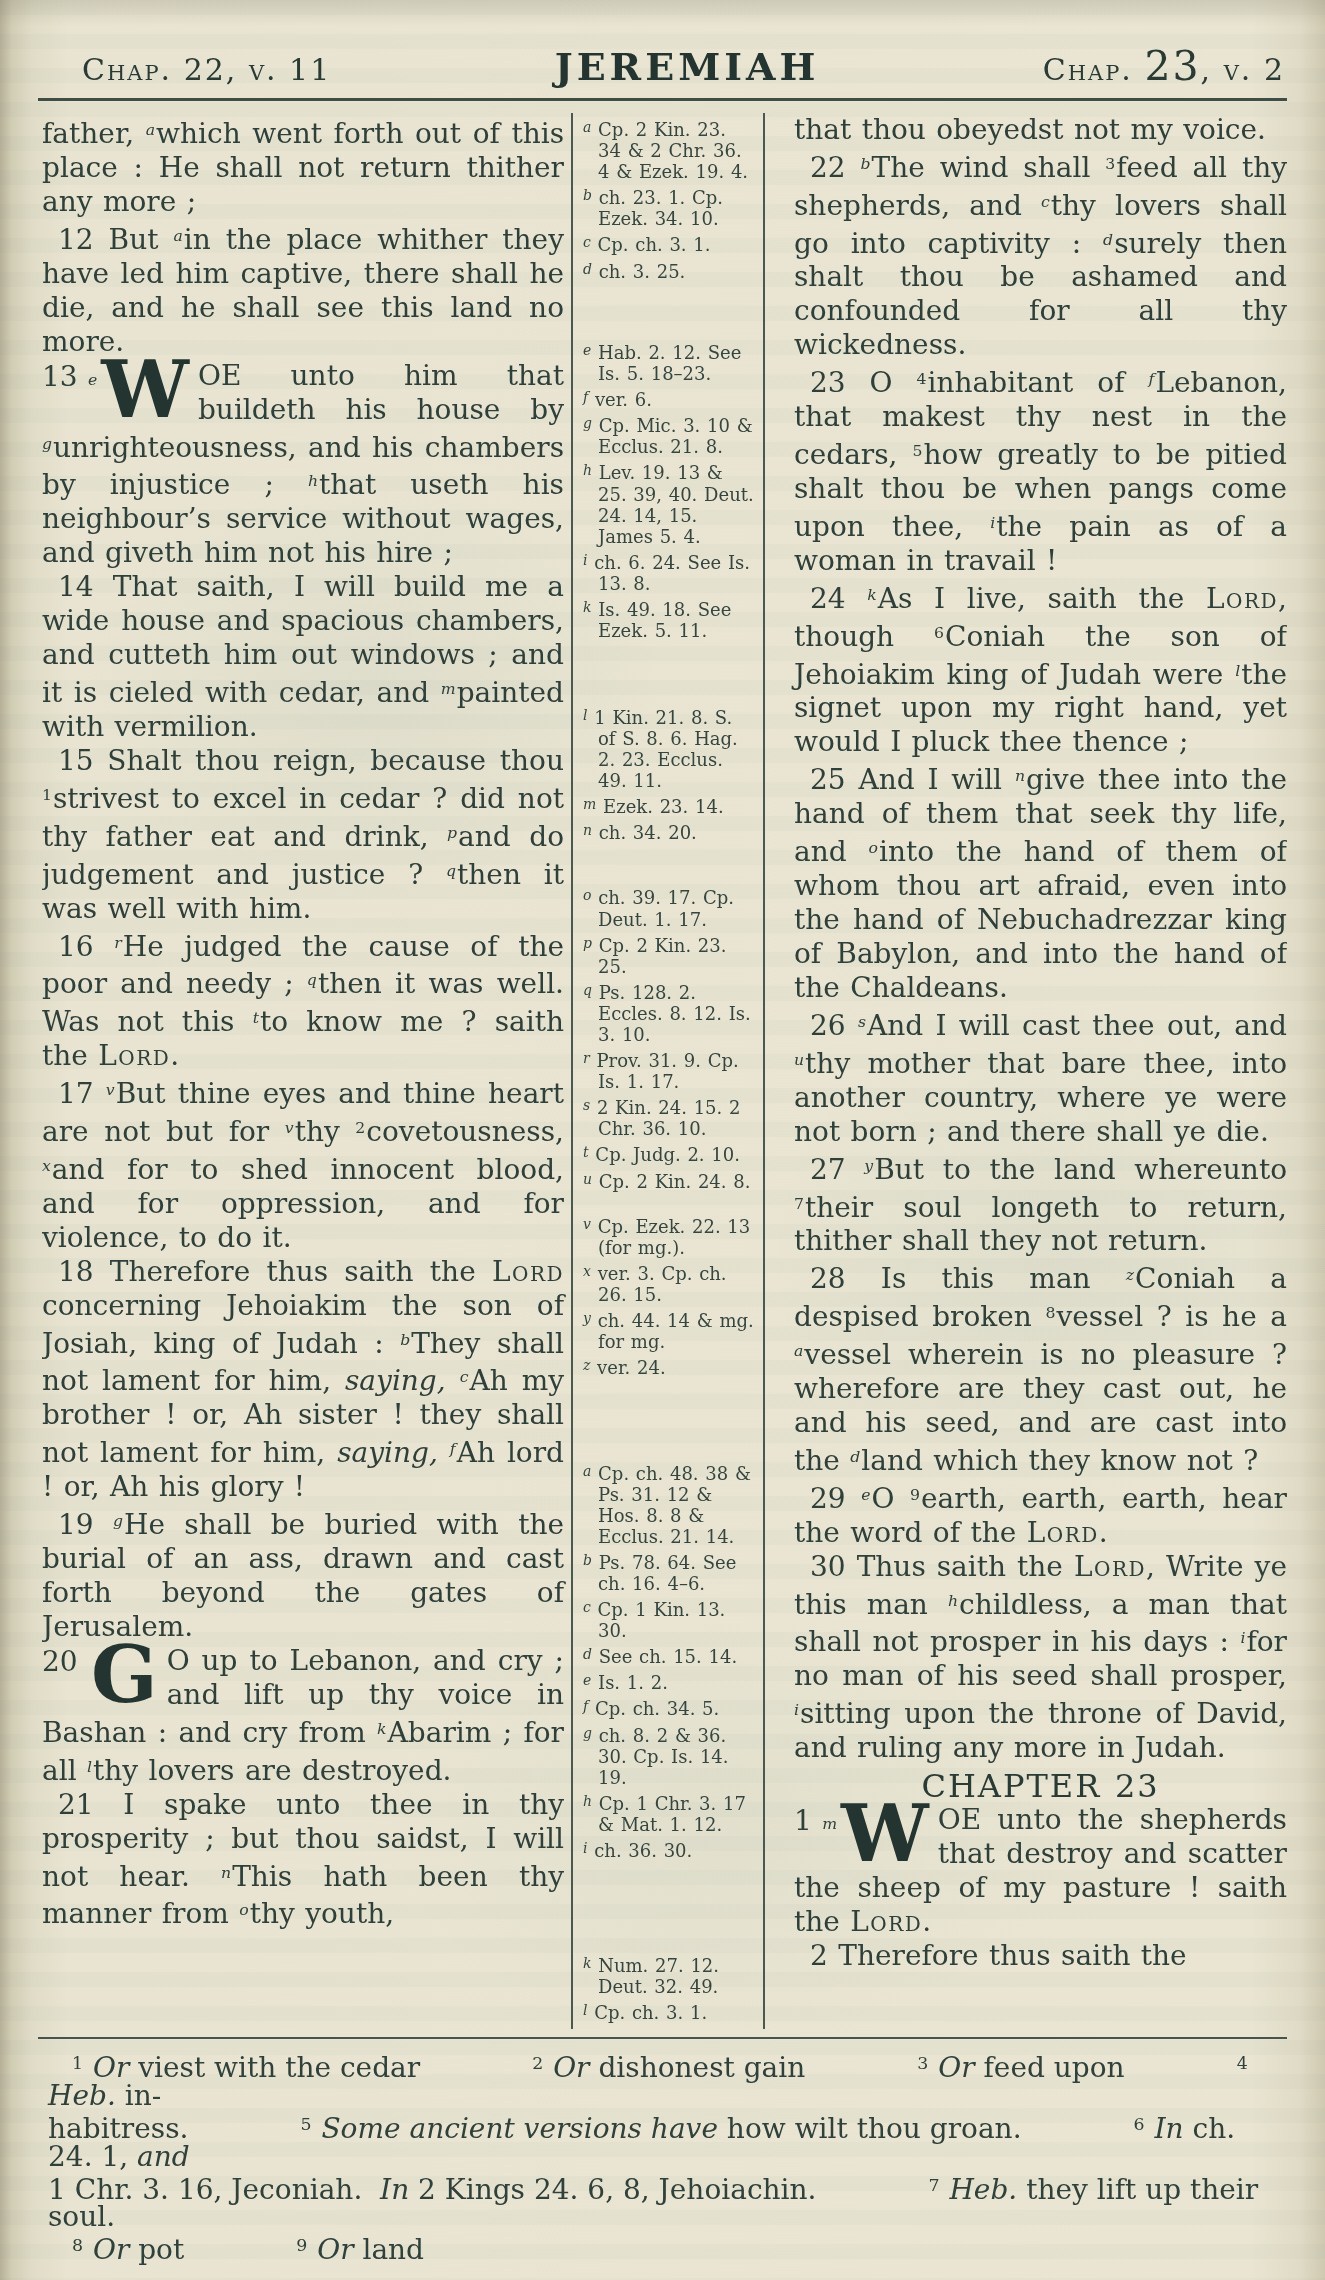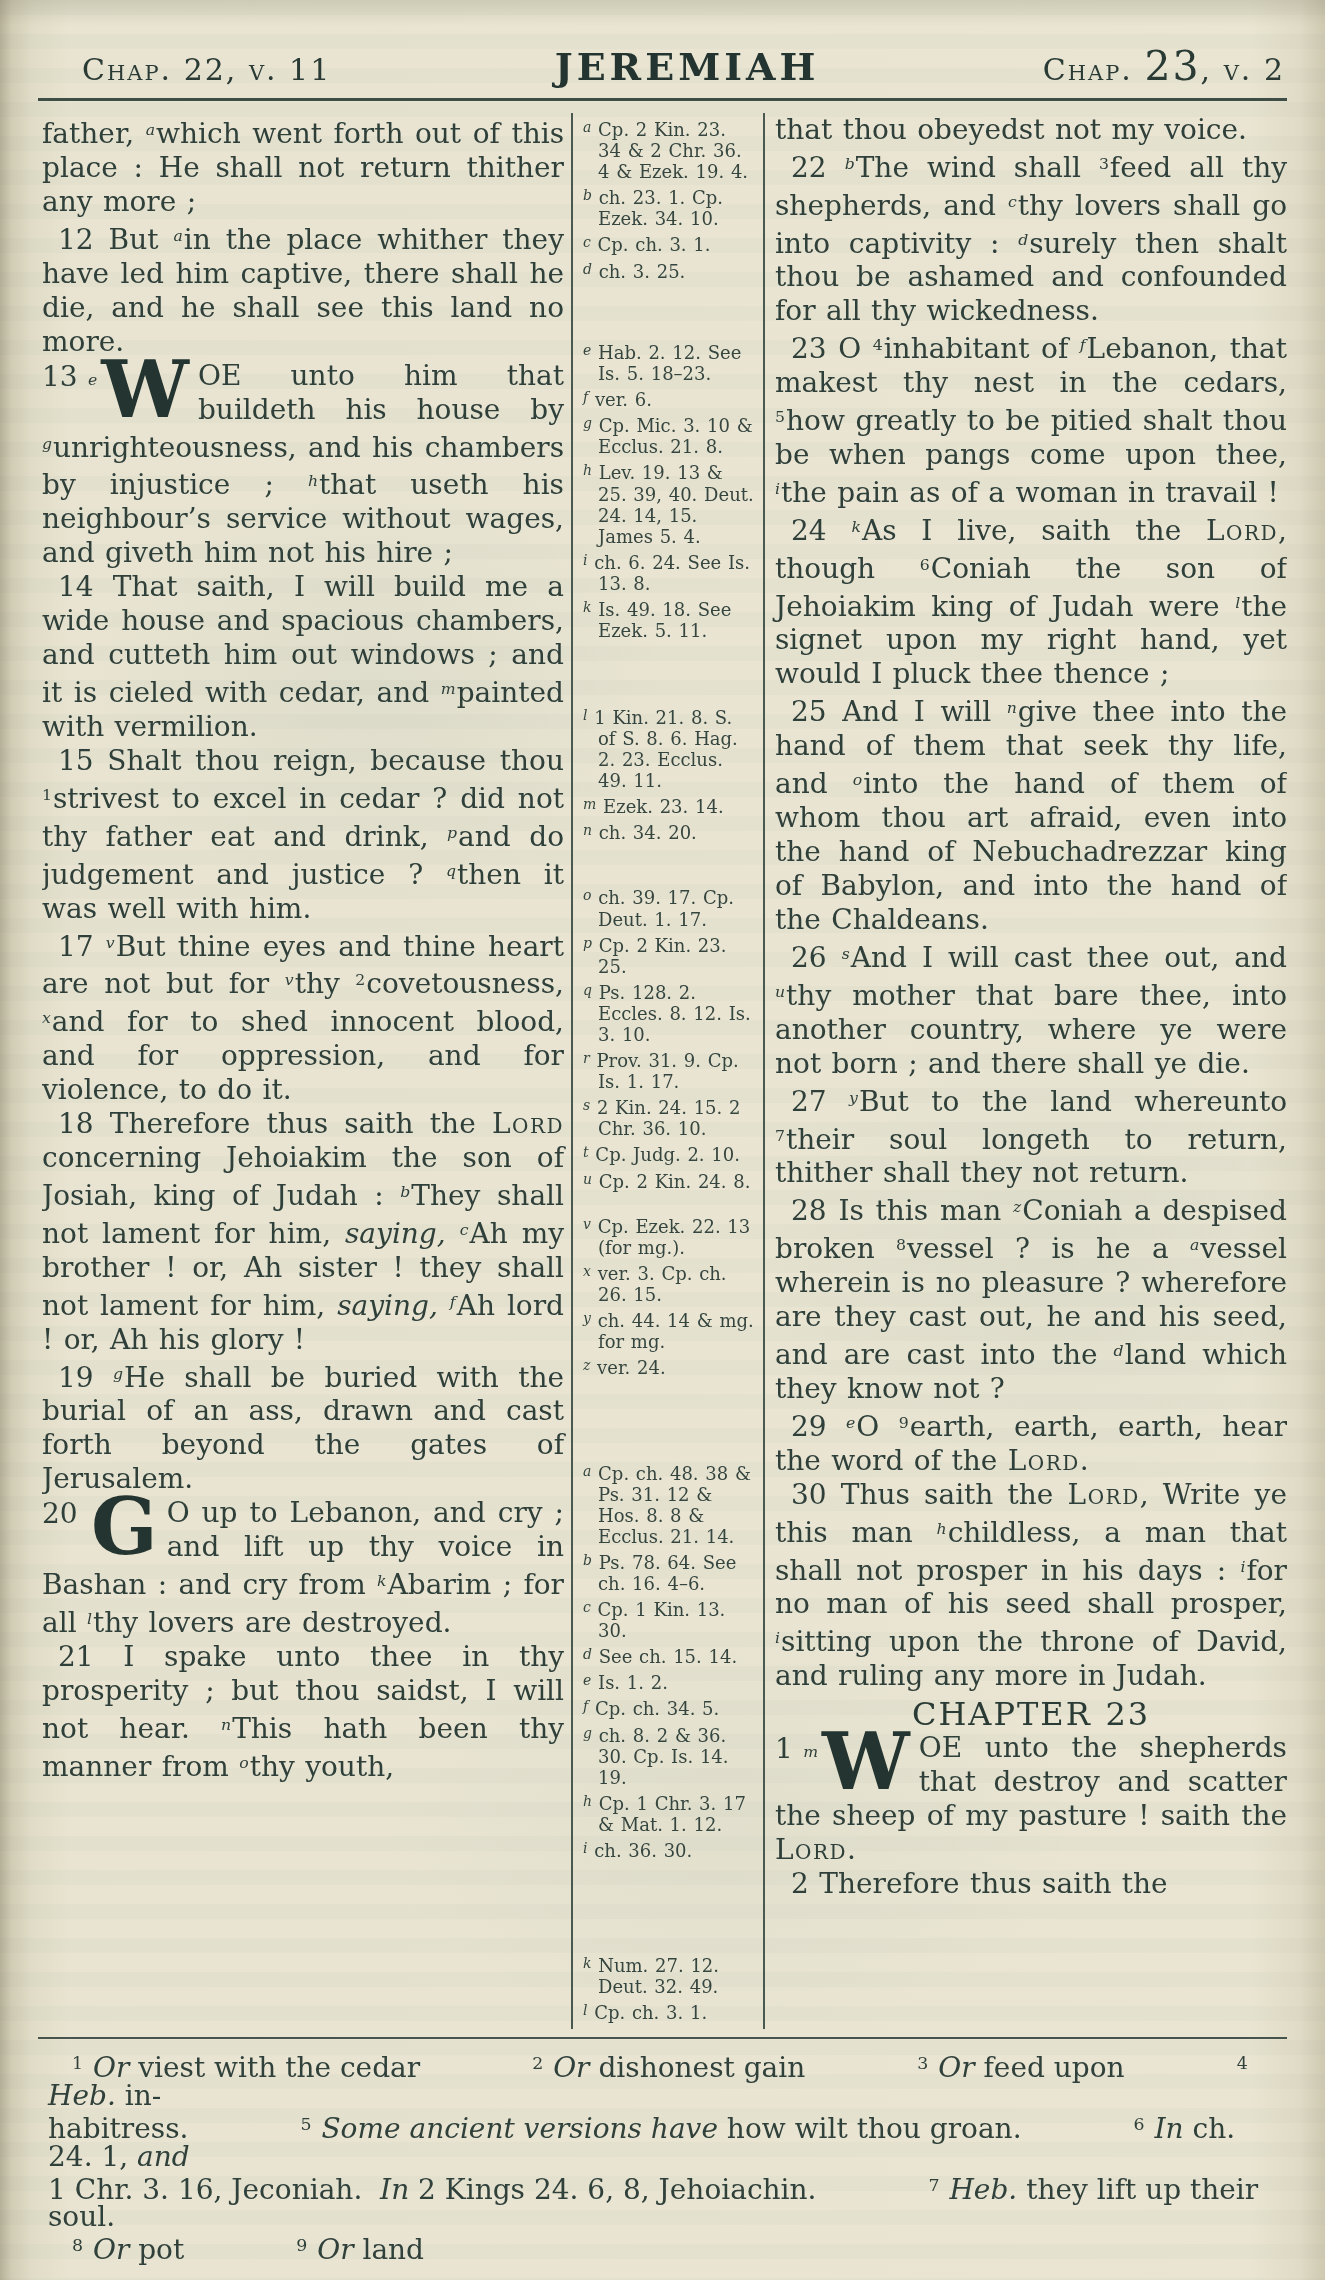--- a/index.html
+++ b/index.html
@@ -23,21 +23,21 @@
   .header{display:flex;justify-content:space-between;align-items:baseline;
     padding:42px 40px 8px 42px;position:relative;z-index:2;margin-left:40px;}
   .running-head{font-size:30px;font-variant:small-caps;letter-spacing:2px;color:#2a3a35;font-weight:500;}
   .book-title{font-size:38px;font-weight:bold;letter-spacing:4px;color:#243430;}
   .seg-bignum{font-size:41px;font-weight:500;}
   .head-rule{margin:0 38px;border-top:3px solid #3e4e47;position:relative;z-index:2;}
   .columns{display:flex;margin:12px 38px 0 42px;height:1916px;overflow:hidden;position:relative;z-index:2;}
   .col-left{width:529px;padding-right:7px;box-sizing:border-box;}
   .col-mid{width:194px;box-sizing:border-box;border-left:2px solid #49594f;border-right:2px solid #49594f;
     padding:4px 9px 0 10px;}
-  .col-right{flex:1;padding-left:10px;box-sizing:border-box;}
+  .col-right{flex:1;padding-left:10px;box-sizing:border-box;margin-left:19px;}
   .para{text-align:justify;font-size:28px;line-height:34px;word-spacing:1.5px;hyphens:none;}
   .para.v{text-indent:16px;}
   .para.vdrop{text-indent:0;}
   .seg{white-space:pre-wrap;}
   .seg-sup{font-size:0.56em;font-style:italic;vertical-align:0.5em;margin-right:1px;}
   .seg-supn{font-size:0.56em;vertical-align:0.5em;margin-right:1px;}
   .seg-i{font-style:italic;}
   .seg-sc{font-variant:small-caps;letter-spacing:1.5px;}
   .drop-cluster{float:left;display:inline-flex;align-items:flex-start;margin:1px 9px 1px 0;}
   .drop-cluster .seg{line-height:34px;}
@@ -79,20 +79,21 @@
     <div class="col-left" id="left-col">
         <div class="para cont"><span class="seg">father, </span><span class="seg seg-sup">a</span><span class="seg">which went forth out of this place : He shall not return thither any more ;</span></div>
         <div class="para v"><span class="seg">12 But </span><span class="seg seg-sup">a</span><span class="seg">in the place whither they have led him captive, there shall he die, and he shall see this land no more.</span></div>
         <div class="para vdrop"><span class="drop-cluster">
             <span class="seg">13 </span>
             <span class="seg seg-sup">e</span>
             <span class="seg seg-drop">W</span>
           </span><span class="seg">OE unto him that buildeth his house by </span><span class="seg seg-sup">g</span><span class="seg">unrighteousness, and his chambers by injustice ; </span><span class="seg seg-sup">h</span><span class="seg">that useth his neighbour’s service without wages, and giveth him not his hire ;</span></div>
         <div class="para v"><span class="seg">14 That saith, I will build me a wide house and spacious chambers, and cutteth him out windows ; and it is cieled with cedar, and </span><span class="seg seg-sup">m</span><span class="seg">painted with vermilion.</span></div>
         <div class="para v"><span class="seg">15 Shalt thou reign, because thou </span><span class="seg seg-supn">1</span><span class="seg">strivest to excel in cedar ? did not thy father eat and drink, </span><span class="seg seg-sup">p</span><span class="seg">and do judgement and justice ? </span><span class="seg seg-sup">q</span><span class="seg">then it was well with him.</span></div>
+        <div class="para v"><span class="seg">16 </span><span class="seg seg-sup">r</span><span class="seg">He judged the cause of the poor and needy ; </span><span class="seg seg-sup">q</span><span class="seg">then it was well. Was not this </span><span class="seg seg-sup">t</span><span class="seg">to know me ? saith the </span><span class="seg seg-sc">Lord</span><span class="seg">.</span></div>
         <div class="para v"><span class="seg">17 </span><span class="seg seg-sup">v</span><span class="seg">But thine eyes and thine heart are not but for </span><span class="seg seg-sup">v</span><span class="seg">thy </span><span class="seg seg-supn">2</span><span class="seg">covetousness, </span><span class="seg seg-sup">x</span><span class="seg">and for to shed innocent blood, and for oppression, and for violence, to do it.</span></div>
         <div class="para v"><span class="seg">18 Therefore thus saith the </span><span class="seg seg-sc">Lord</span><span class="seg"> concerning Jehoiakim the son of Josiah, king of Judah : </span><span class="seg seg-sup">b</span><span class="seg">They shall not lament for him, </span><span class="seg seg-i">saying,</span><span class="seg"> </span><span class="seg seg-sup">c</span><span class="seg">Ah my brother ! or, Ah sister ! they shall not lament for him, </span><span class="seg seg-i">saying,</span><span class="seg"> </span><span class="seg seg-sup">f</span><span class="seg">Ah lord ! or, Ah his glory !</span></div>
         <div class="para v"><span class="seg">19 </span><span class="seg seg-sup">g</span><span class="seg">He shall be buried with the burial of an ass, drawn and cast forth beyond the gates of Jerusalem.</span></div>
         <div class="para vdrop"><span class="drop-cluster">
             <span class="seg">20 </span>
             <span class="seg seg-drop">G</span>
           </span><span class="seg">O up to Lebanon, and cry ; and lift up thy voice in Bashan : and cry from </span><span class="seg seg-sup">k</span><span class="seg">Abarim ; for all </span><span class="seg seg-sup">l</span><span class="seg">thy lovers are destroyed.</span></div>
         <div class="para v"><span class="seg">21 I spake unto thee in thy prosperity ; but thou saidst, I will not hear. </span><span class="seg seg-sup">n</span><span class="seg">This hath been thy manner from </span><span class="seg seg-sup">o</span><span class="seg">thy youth,</span></div>
       </div>
     <div class="col-mid" id="ref-col">

